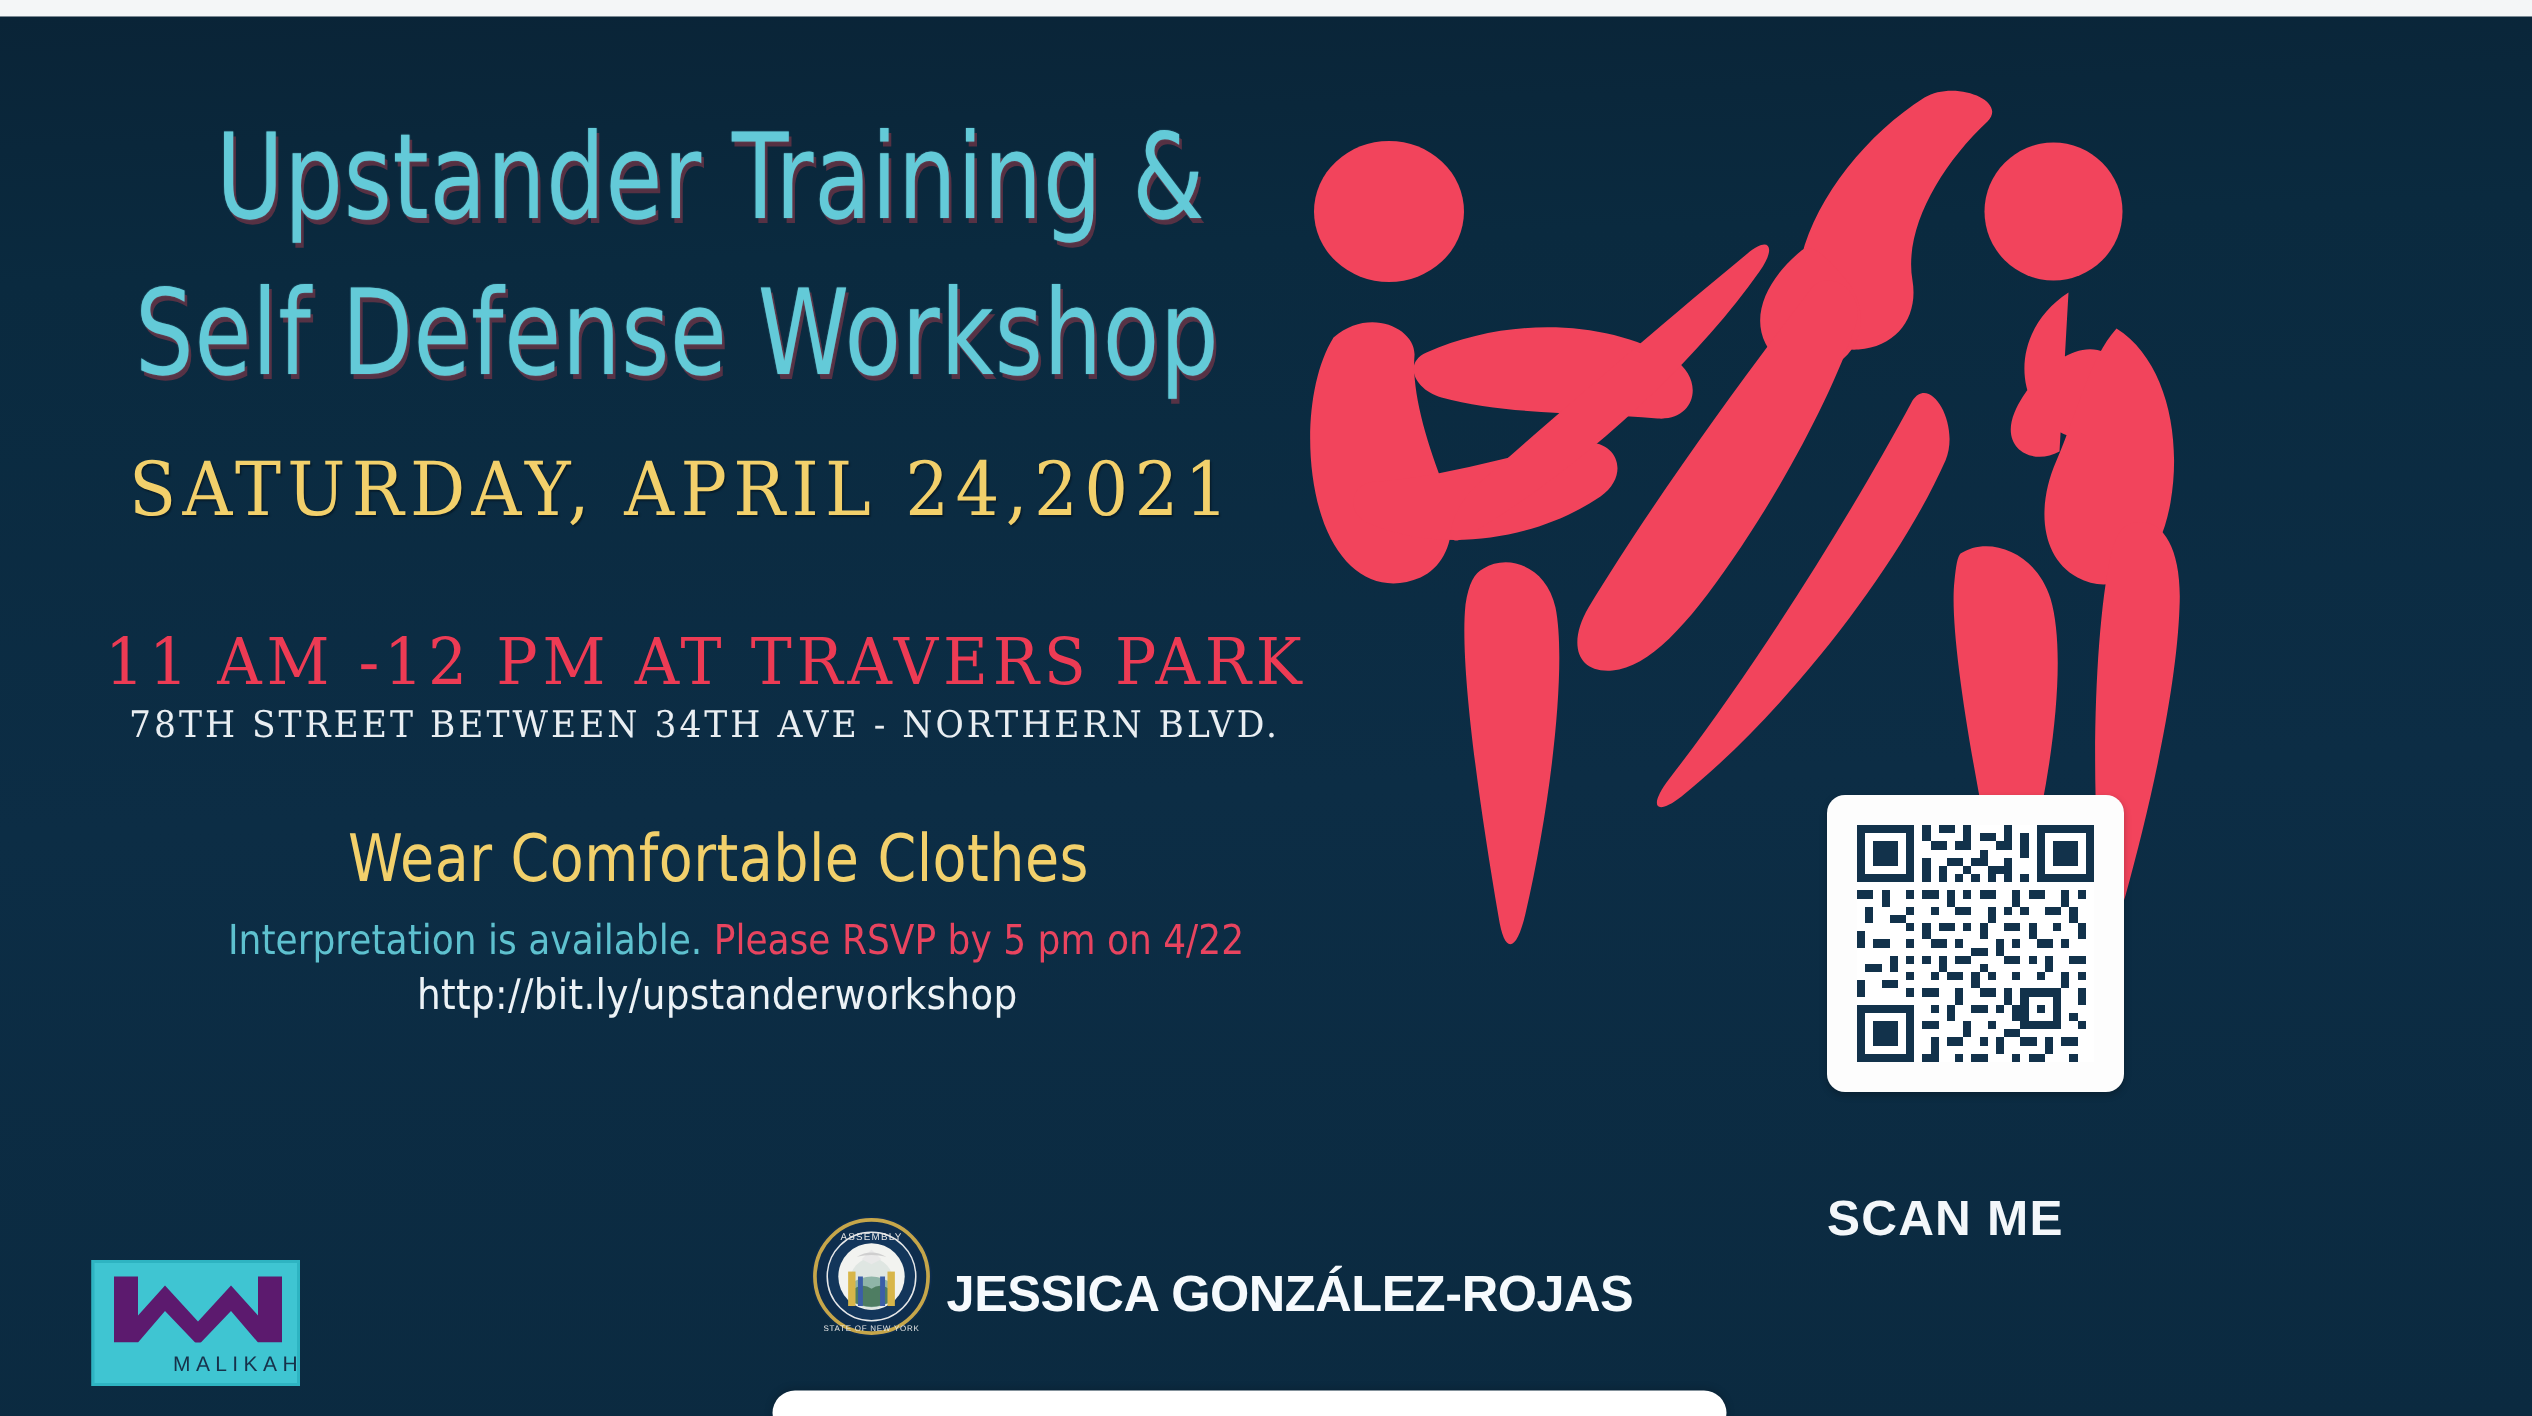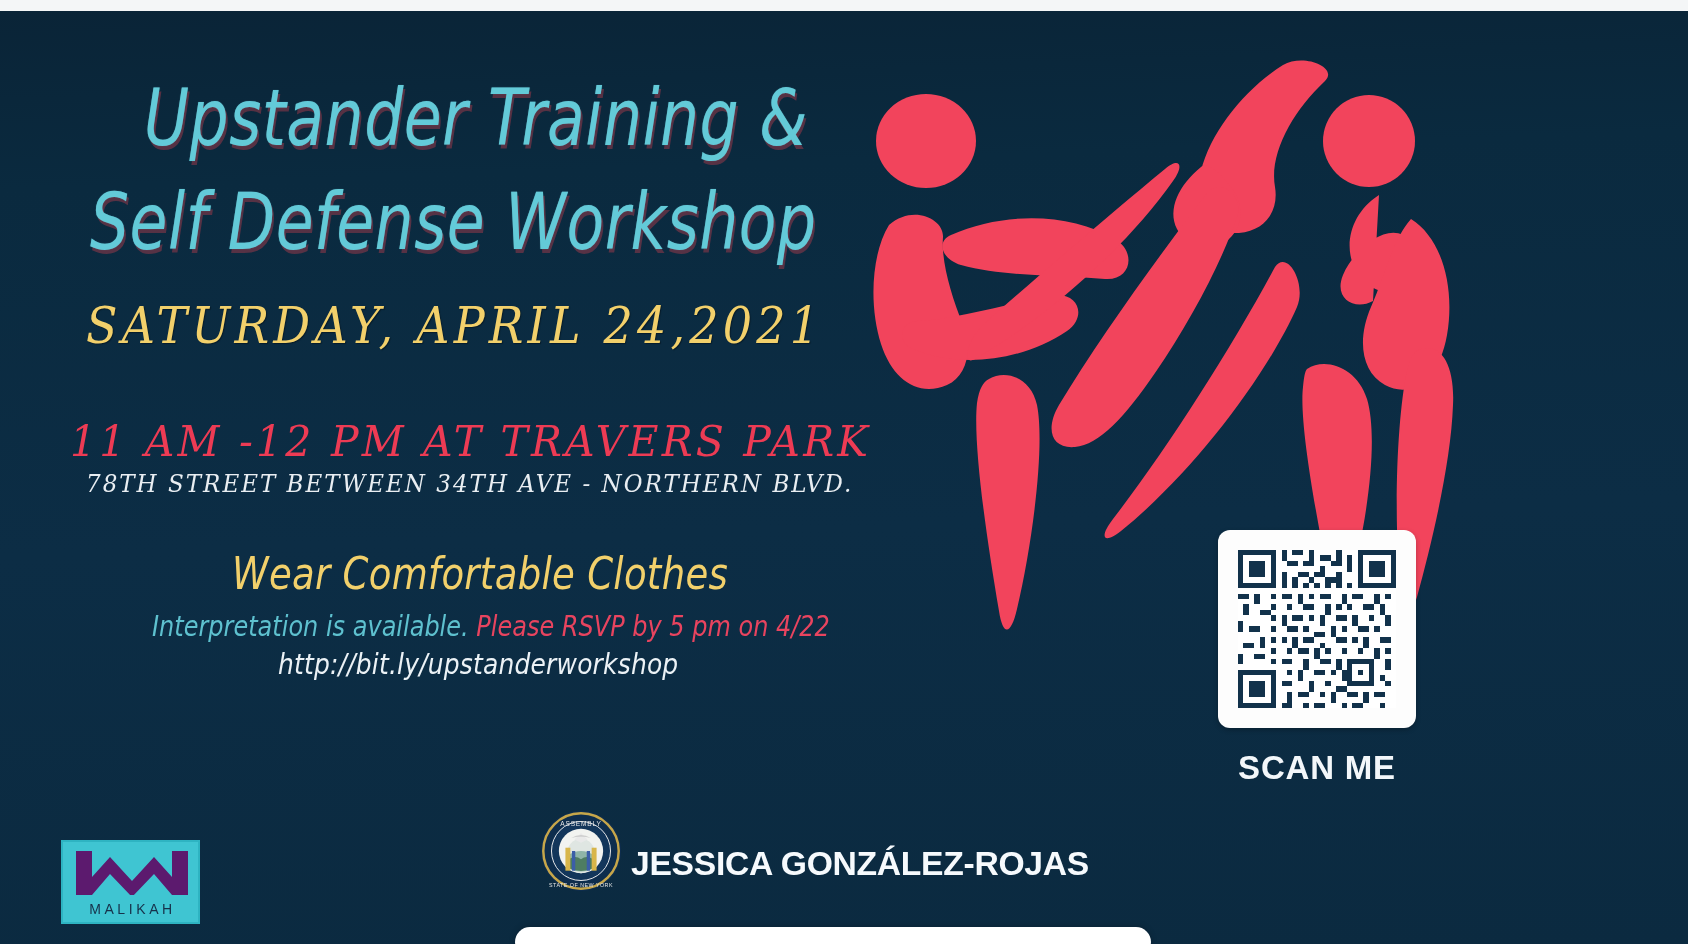--- a/index.html
+++ b/index.html
@@ -33,21 +33,20 @@
     background: linear-gradient(178deg, #0a2437 0%, #0a2a3f 18%, #0c2d45 55%, #0b2a40 100%);
     overflow: hidden;
   }
 
   
   #left-col {
     position: absolute;
     left: 0; top: 0;
     width: 900px;
     height: 713px;
-    font-style: italic;
   }
 
   .title-line {
     position: absolute;
     color: #63cad8;
     font-family: "DejaVu Sans", sans-serif;
     font-weight: 400;
     letter-spacing: 0.5px;
     white-space: nowrap;
     text-shadow: 2px 3px 0 rgba(180, 60, 75, 0.45), 0 0 1px rgba(120,220,230,.5);
@@ -171,23 +170,23 @@
     box-shadow: 0 2px 5px rgba(0,0,0,.25);
     display: flex;
     align-items: center;
     justify-content: center;
   }
   #qr-img { width: 158px; height: 158px; display: block; }
 
   #scan-me {
     position: absolute;
     left: 1218px;
-    top: 738px;
+    top: 782px;
     width: 198px;
-    text-align: center;
+    text-align: left;
     font-family: "Liberation Sans", sans-serif;
     font-size: 33px;
     font-weight: bold;
     color: #f3f7fa;
     letter-spacing: 0.8px;
   }
 
   
   #malikah-logo {
     position: absolute;
@@ -201,21 +200,21 @@
   }
   #malikah-mark {
     position: absolute;
     left: 9px; top: 5px;
     width: 121px; height: 48px;
   }
   #malikah-word {
     position: absolute;
     left: 0; bottom: 5px;
     width: 139px;
-    text-align: center;
+    text-align: right;
     font-family: "Liberation Sans", sans-serif;
     font-size: 14px;
     font-weight: 400;
     letter-spacing: 3.6px;
     color: #17314a;
   }
 
   
   #assembly-block {
     position: absolute;

